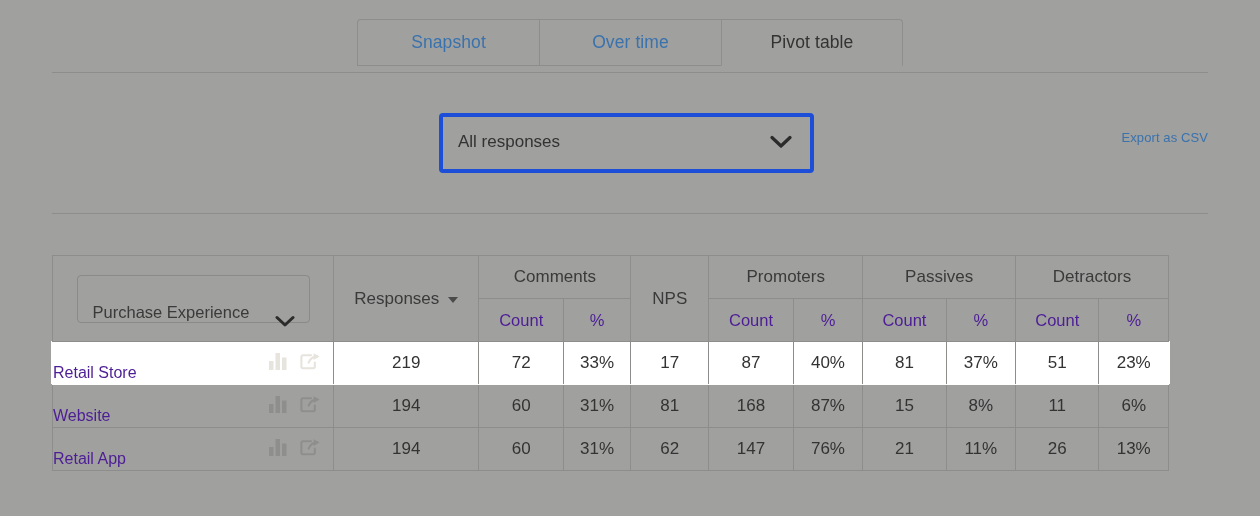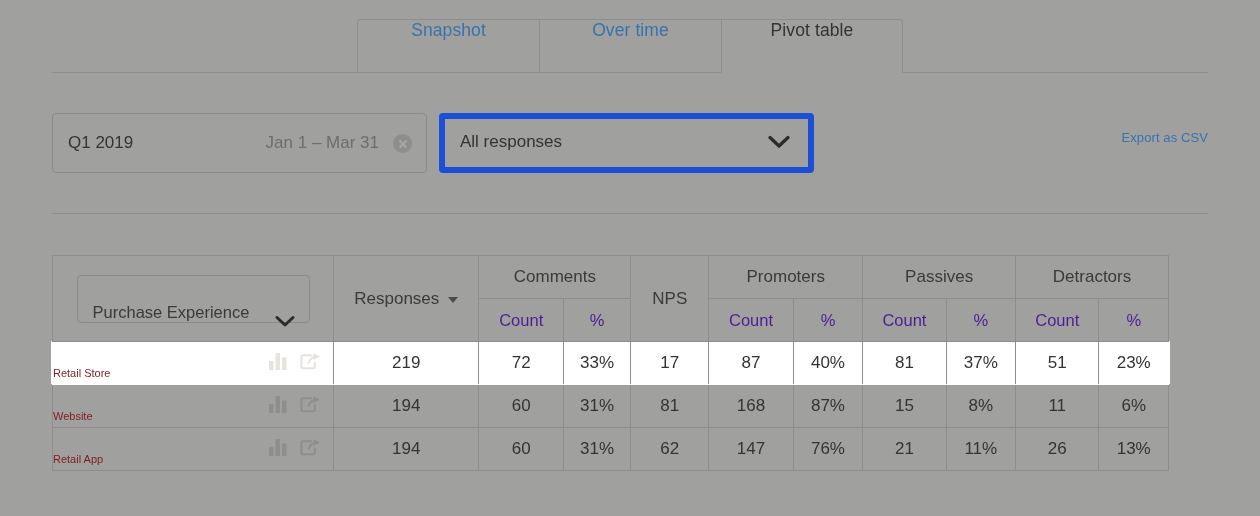--- a/index.html
+++ b/index.html
@@ -35,23 +35,23 @@
   }
   .tabs {
     position: absolute;
     left: 357px;
     top: 19px;
     display: flex;
     height: 54px;
   }
   .tab {
     box-sizing: border-box;
-    height: 54px;
-    display: flex;
-    align-items: flex-start;
+    height: 47px;
+    display: flex;
+    align-items: center;
     justify-content: center;
     font-size: 17.5px;
     color: #3a72ad;
     border: 1px solid #8d8d8c;
     border-right: none;
     background: transparent;
     letter-spacing: 0.1px;
     position: relative;
   }
   .tab.first { border-top-left-radius: 4px; }
@@ -127,21 +127,21 @@
   .clear-icon::before { transform: rotate(45deg); }
   .clear-icon::after  { transform: rotate(-45deg); }
 
   .resp-select {
     position: absolute;
     left: 387px;
     top: 0;
     width: 375px;
     height: 60px;
     box-sizing: border-box;
-    border: 6px solid #1d4ed8;
+    border: 4px solid #1d4ed8;
     border-radius: 4px;
     display: flex;
     align-items: center;
     padding: 0 18px 3px 15px;
   }
   .resp-select-label {
     font-size: 17px;
     color: #333333;
   }
   .chevron {
@@ -235,21 +235,21 @@
   tbody td { height: 42px; }
   .row-label {
     text-align: left;
     padding: 0 14px 0 14px;
   }
   .row-label-inner {
     display: flex;
     align-items: center;
     height: 100%;
   }
-  .row-label-text { font-size: 11px; color: #7f1d1d; margin-top: 20px; }
+  .row-label-text { font-size: 16px; color: #4c1d95; margin-top: 20px; }
   .row-icons {
     margin-left: auto;
     display: flex;
     align-items: center;
     gap: 12px;
     padding-right: 12px;
   }
   .icon-bars { display: block; }
   .icon-share { display: block; }
 
@@ -284,25 +284,20 @@
     </div>
     <div class="tab tab-pivot">
       <span>Pivot table</span>
     </div>
   </div>
   <div class="tabbar-rule"></div>
 </div>
 
 <div class="filterbar">
 
-  <div class="date-filter">
-    <span class="date-label">Q1 2019</span>
-    <span class="date-range">Jan 1 – Mar 31</span>
-    <span class="clear-icon"></span>
-  </div>
 
   <div class="resp-select">
     <span class="resp-select-label">All responses</span>
     <span class="chevron">
       <svg width="22" height="14" viewBox="0 0 22 14" style="position:absolute;left:-22px;top:-7px;">
         <path d="M2 2.5 L11 11 L20 2.5" fill="none" stroke="#2b2b2b" stroke-width="3.2" stroke-linecap="round" stroke-linejoin="round"></path>
       </svg>
     </span>
   </div>
 

